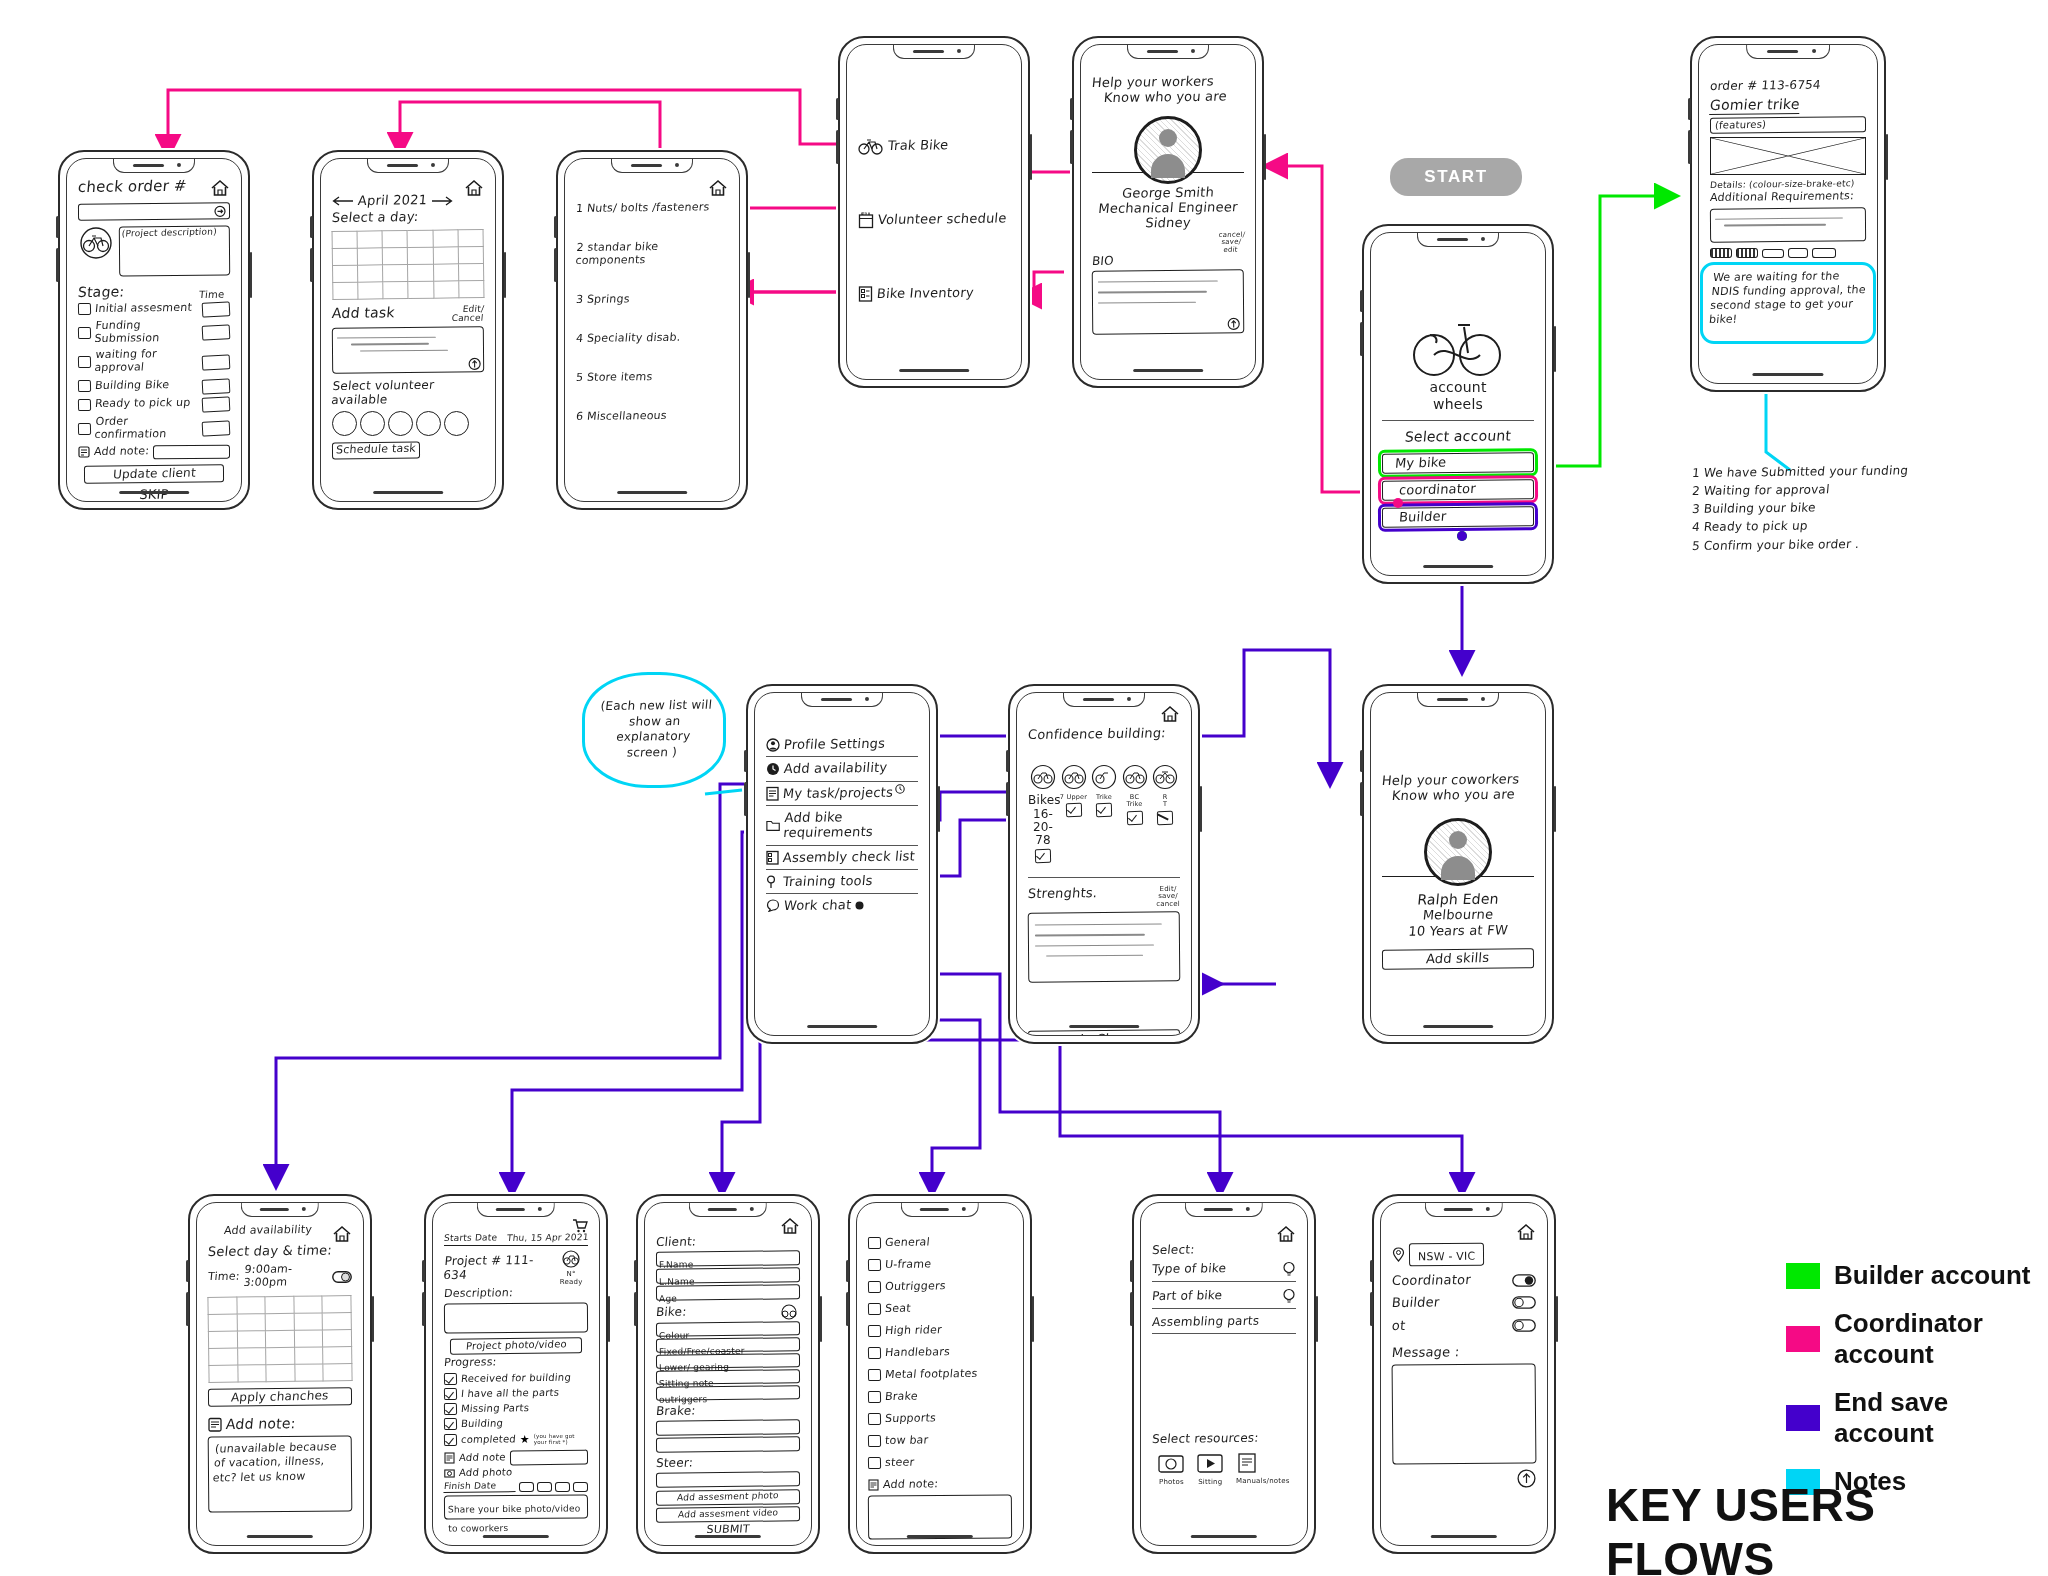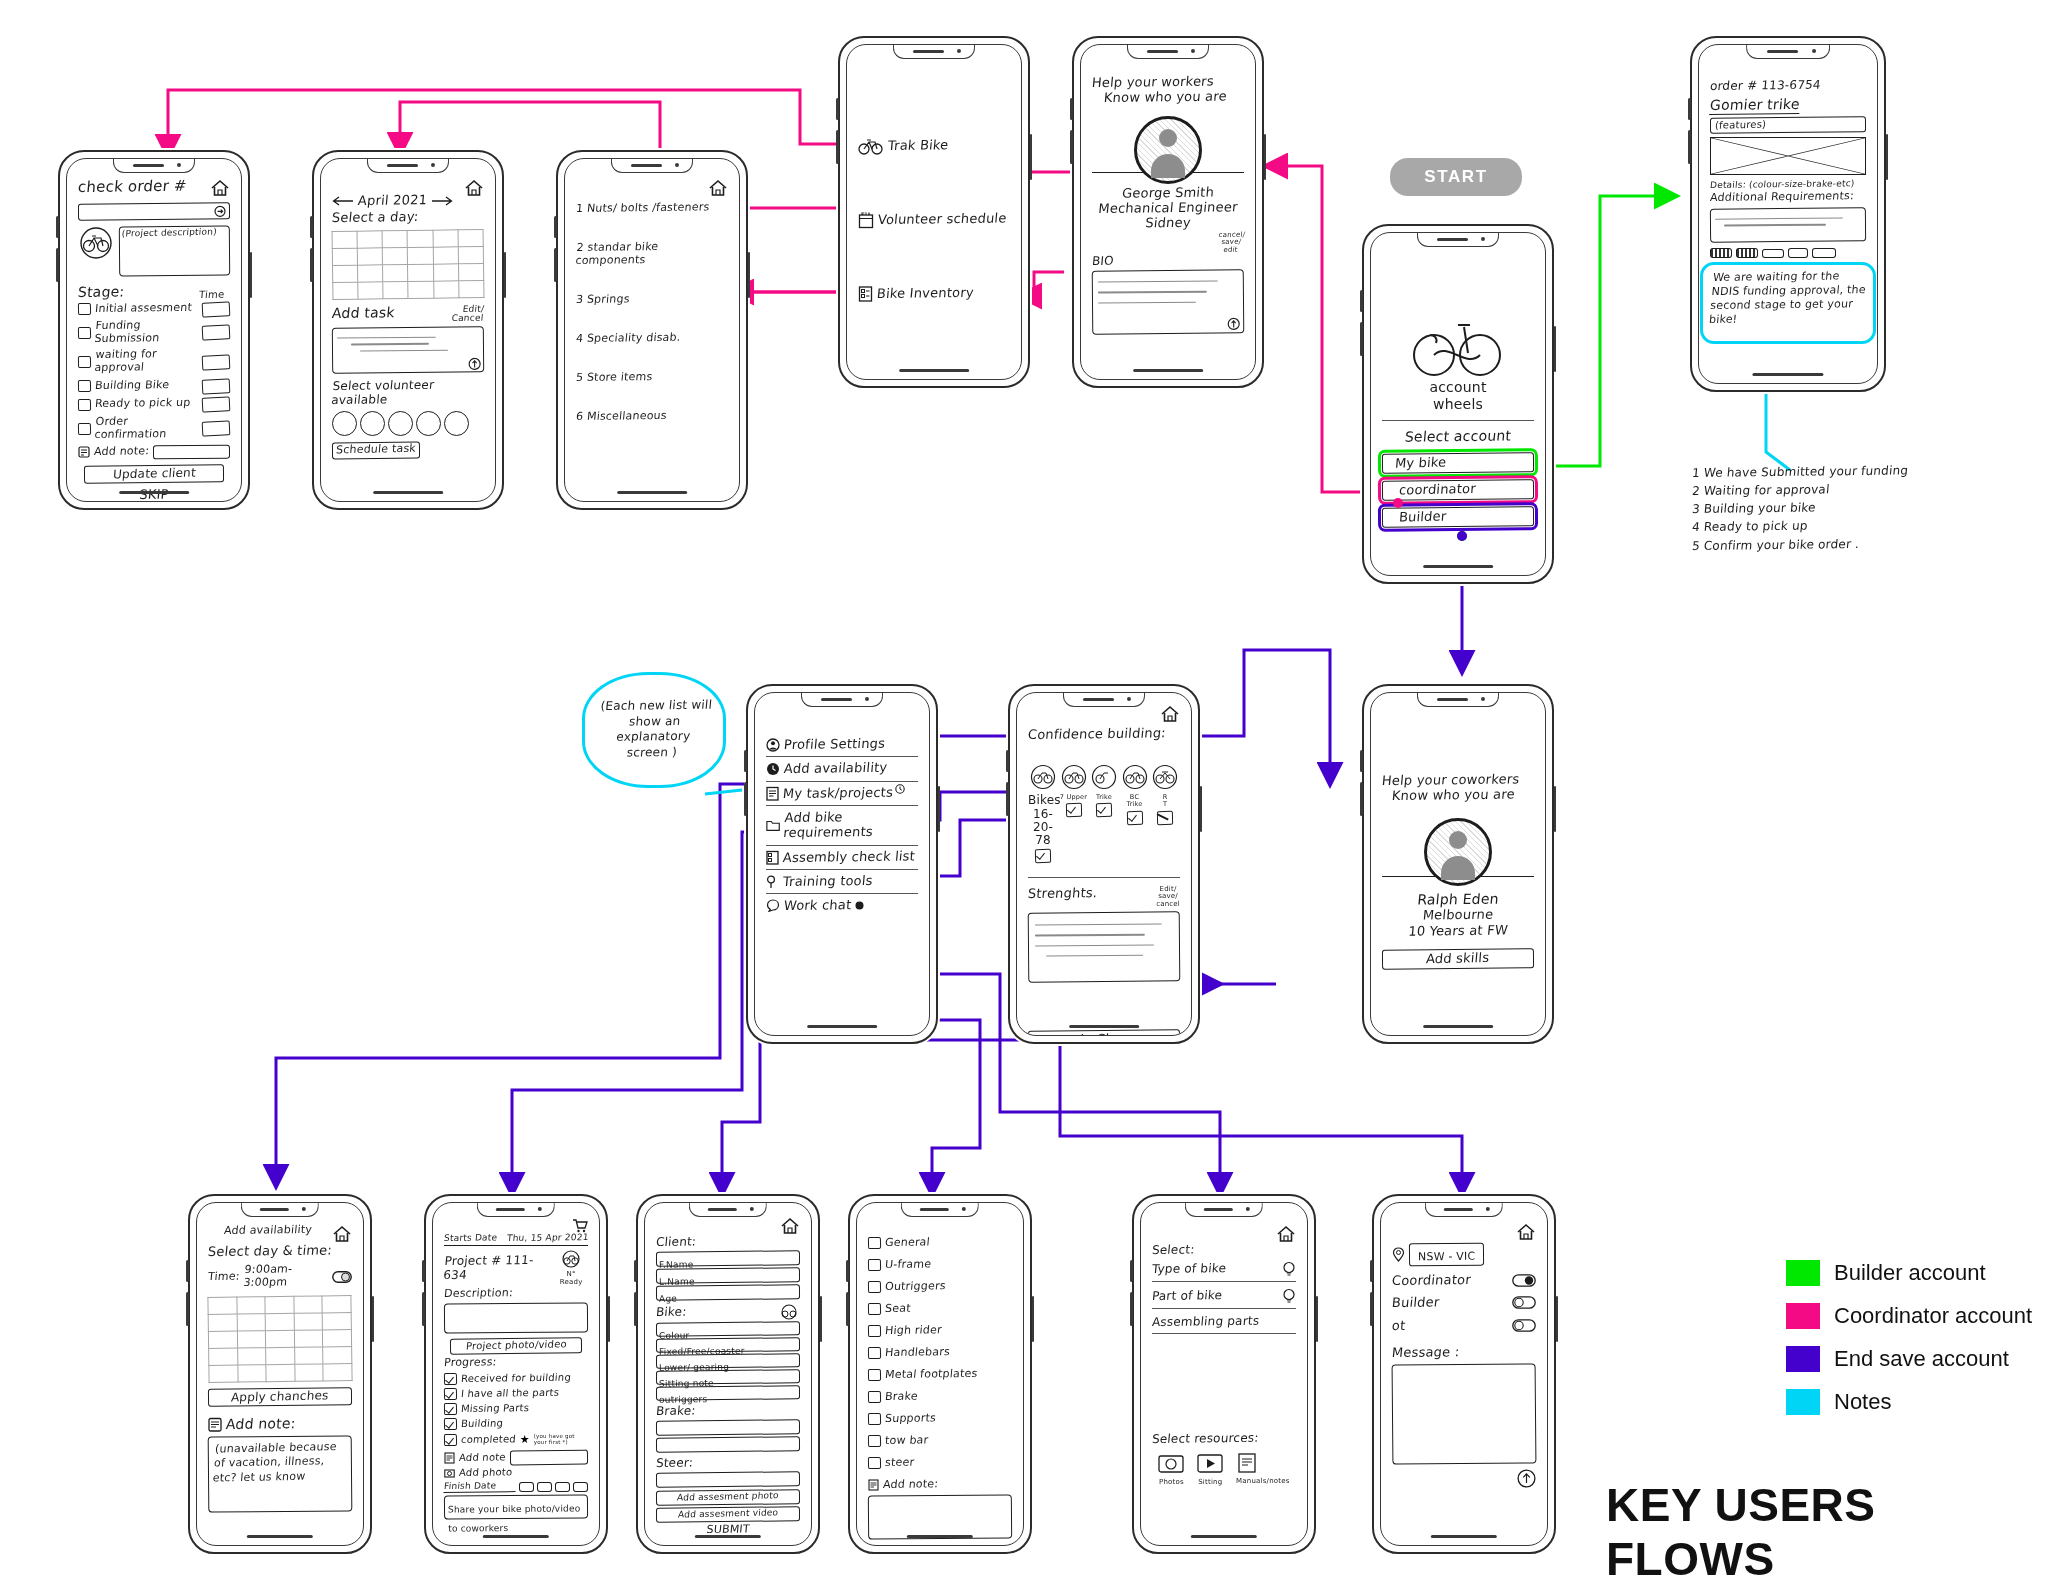--- a/index.html
+++ b/index.html
@@ -52,22 +52,22 @@
   
   .startbtn{position:absolute;background:#a8a8a8;color:#fff;border-radius:18px;
             display:flex;align-items:center;justify-content:center;
             font-weight:bold;letter-spacing:1.6px;font-size:17px;
             font-family:"Liberation Sans",sans-serif;}
   .pagetitle{position:absolute;font-family:"Liberation Sans",sans-serif;
              font-weight:bold;font-size:46px;letter-spacing:.5px;color:#111;}
   .legend{position:absolute;}
   .legend .lrow{display:flex;align-items:center;gap:14px;margin-bottom:17px;}
   .legend .sw{width:34px;height:26px;flex:0 0 auto;}
-  .legend .lb{font-family:"Liberation Sans",sans-serif;font-weight:normal;
-              font-size:22px;color:#111;}
+  .legend .lb{font-family:"Liberation Sans",sans-serif;font-weight:bold;
+              font-size:26px;color:#111;}
 
   .notecard{position:absolute;}
   .bubble{position:absolute;border:3px solid #00d5f5;border-radius:46%/40%;}
   .bubble2{position:absolute;border:3px solid #00d5f5;border-radius:14px;}
 
   svg.wires{position:absolute;left:0;top:0;width:2048px;height:1576px;
             pointer-events:none;}
   .dot{position:absolute;border-radius:50%;}
   .grid td{border:1px solid #a5a5a5;height:14px;}
   table.cal{border-collapse:collapse;width:100%;transform:rotate(-.8deg);}

